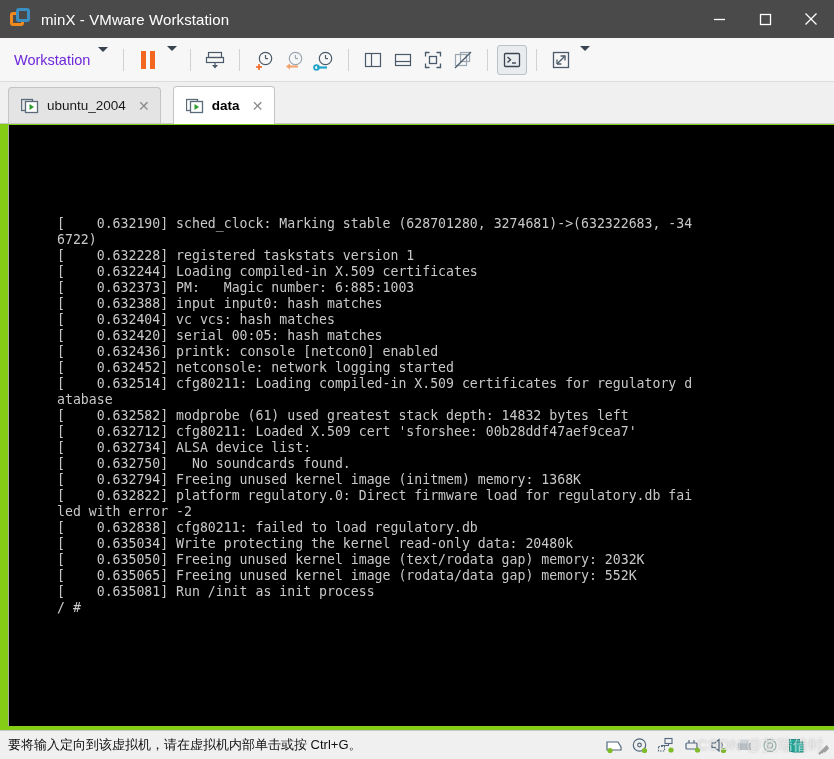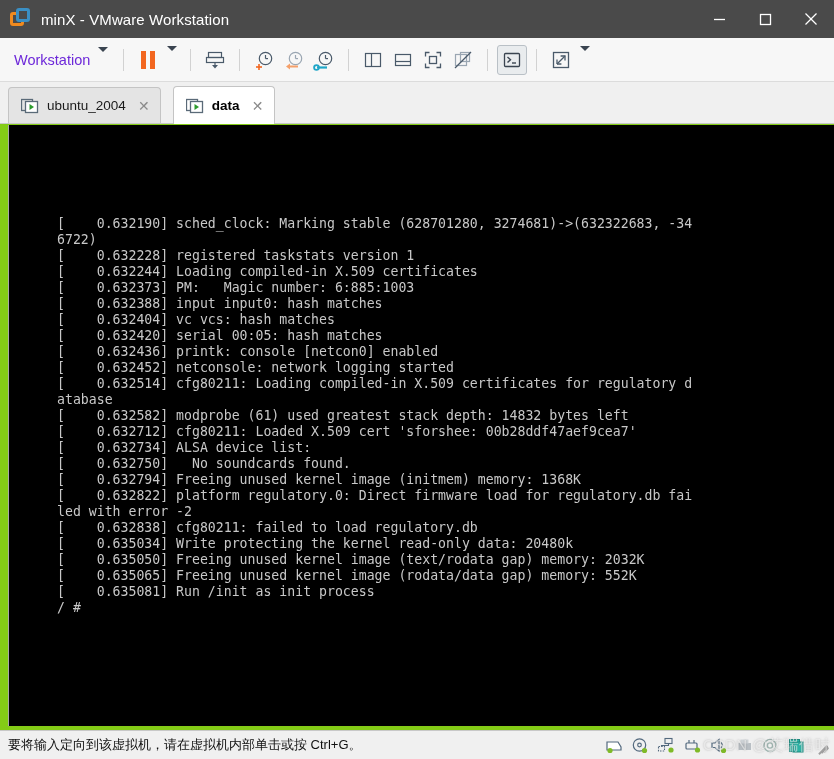--- a/index.html
+++ b/index.html
@@ -174,21 +174,21 @@
   .grip {
     width: 16px; height: 16px; margin-left: 6px; margin-right: 2px;
     position: relative;
   }
   .grip i {
     position: absolute; background: #a0a0a0; height: 1.5px; width: 13px;
     transform: rotate(-45deg); transform-origin: center;
   }
   .watermark {
     position: absolute;
-    right: 4px; top: 50%;
+    right: 10px; top: 50%;
     transform: translateY(-50%);
     font-size: 15px;
     color: rgba(255,255,255,0.55);
     text-shadow: 0 0 2px rgba(120,120,120,0.5);
     letter-spacing: 0.5px;
     pointer-events: none;
     white-space: nowrap;
     font-family: "Liberation Sans", sans-serif;
   }
 </style>

